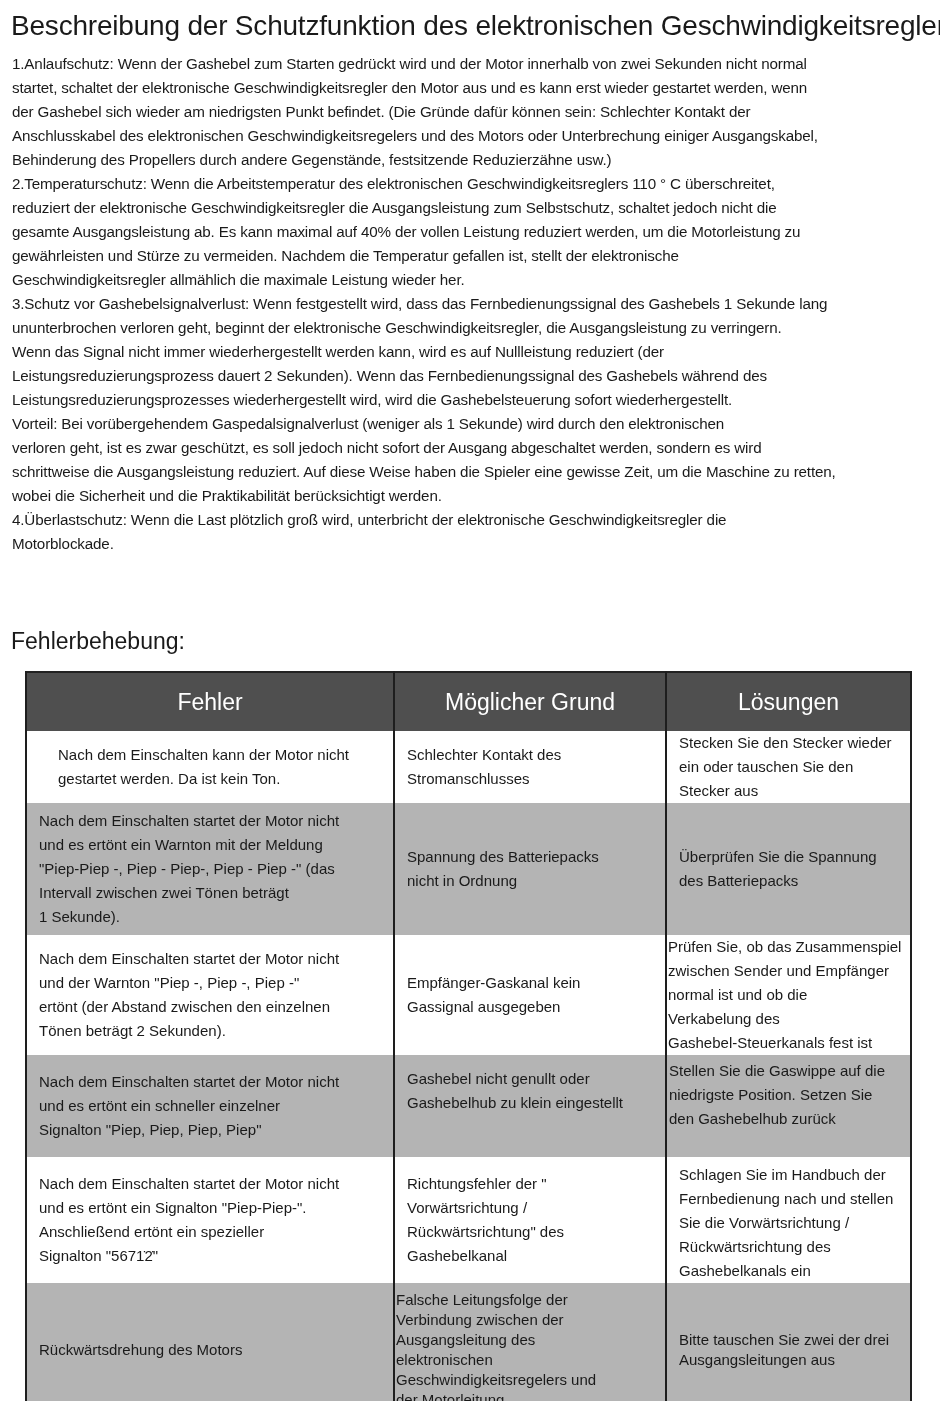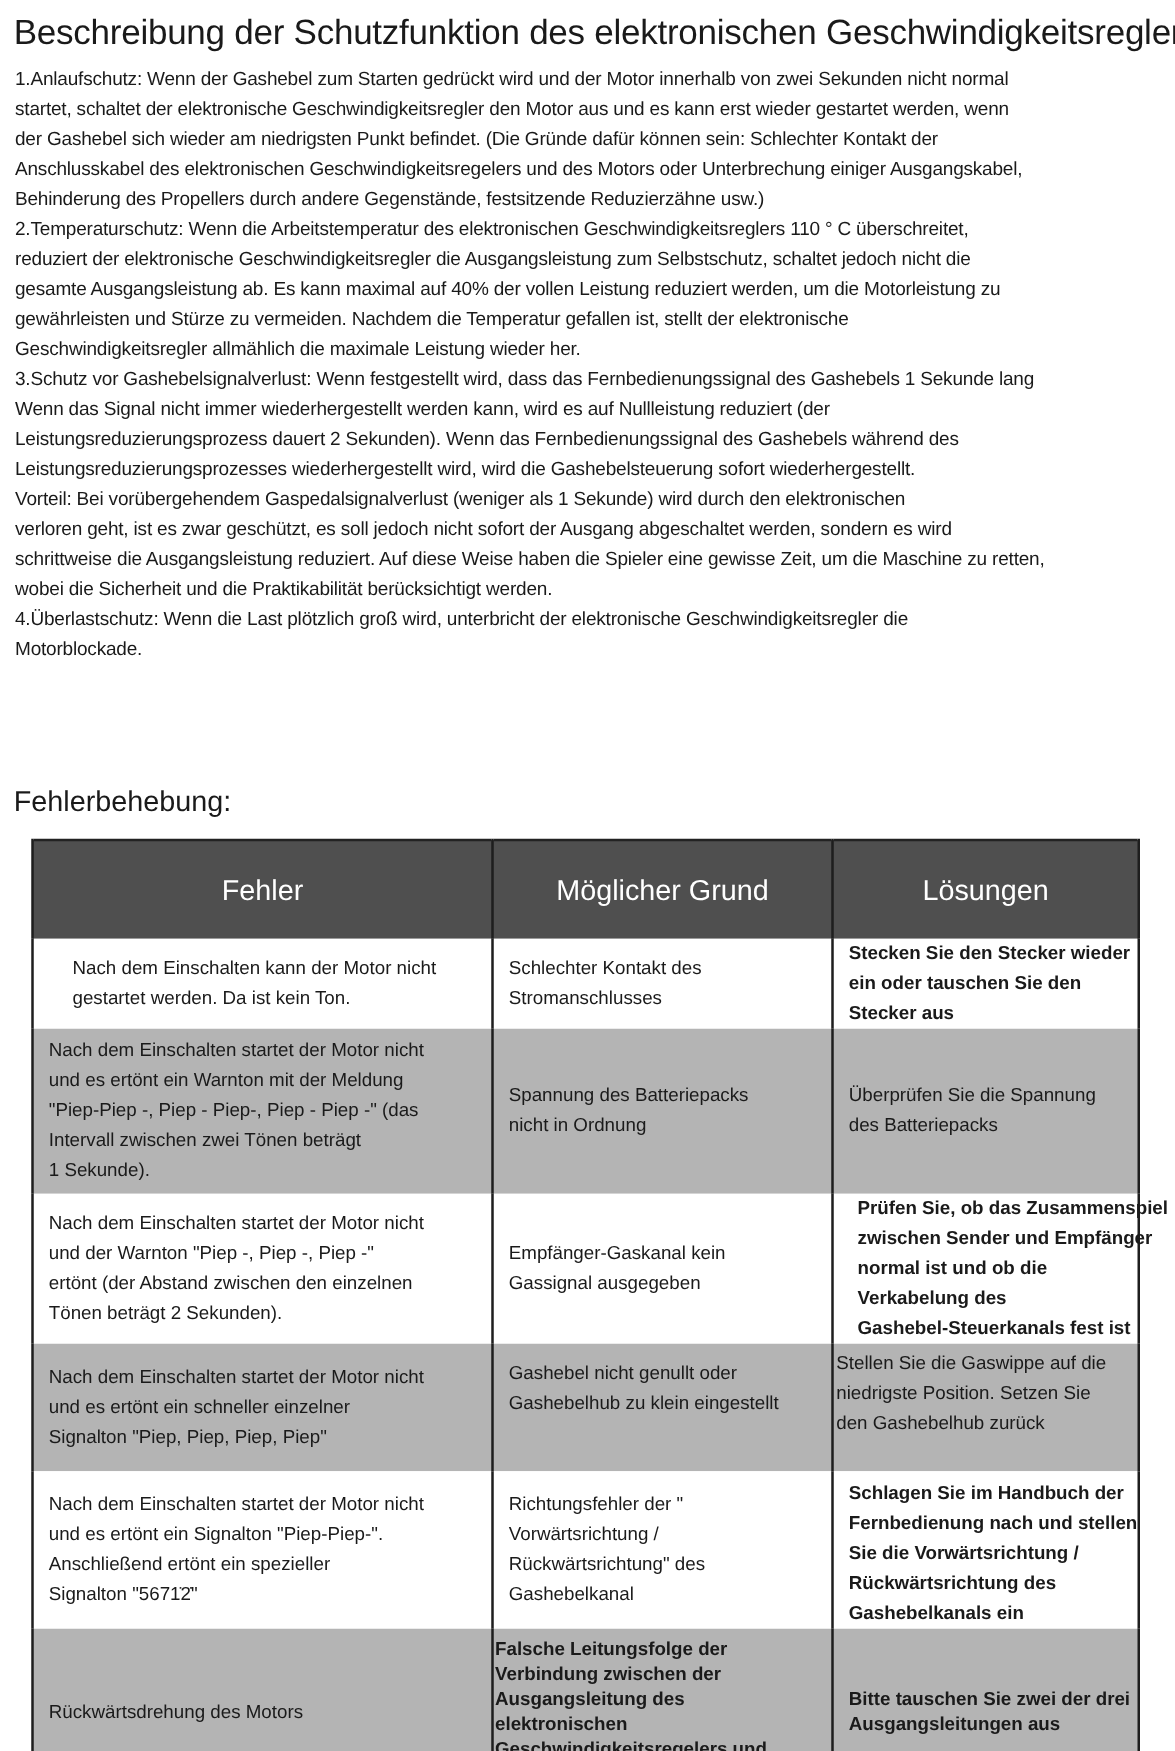--- a/index.html
+++ b/index.html
@@ -19,52 +19,53 @@
       position: absolute; left: 11px; top: 628px; margin: 0;
       font-size: 23px; font-weight: normal; white-space: nowrap;
     }
     table.trouble {
       position: absolute; left: 25px; top: 671px; width: 885px;
       border-collapse: collapse; table-layout: fixed;
       border: 2px solid #222222;
     }
     table.trouble th {
       background: #4f4f4f; color: #ffffff; font-weight: normal; font-size: 23px;
-      height: 50px; padding: 14px; text-align: center;
+      height: 50px; padding: 4px; text-align: center;
       border-left: 2px solid #1e1e1e; border-right: 2px solid #1e1e1e;
     }
     table.trouble td {
       vertical-align: middle; padding: 0 4px 0 12px;
       border-left: 2px solid #1e1e1e; border-right: 2px solid #1e1e1e;
       font-size: 15px; line-height: 24px;
     }
     table.trouble tr.light td { background: #ffffff; }
     table.trouble tr.dark td { background: #b4b4b4; }
     td .ln { display: block; white-space: nowrap; }
-    td.small { font-size: 14.5px; line-height: 18px; padding-left: 4px; font-weight: bold; }
+    td.small { font-size: 14.5px; line-height: 18px; padding-left: 4px; }
     td.small .ln { white-space: nowrap; }
     td.mid { padding-left: 8px; margin-top: 16px; }
   </style>
 </head>
 <body>
 
 <h1 class="title">Beschreibung der Schutzfunktion des elektronischen Geschwindigkeitsreglers:</h1>
 
 <div class="para-block">
   <div class="para-line">1.Anlaufschutz: Wenn der Gashebel zum Starten gedrückt wird und der Motor innerhalb von zwei Sekunden nicht normal</div>
   <div class="para-line">startet, schaltet der elektronische Geschwindigkeitsregler den Motor aus und es kann erst wieder gestartet werden, wenn</div>
   <div class="para-line">der Gashebel sich wieder am niedrigsten Punkt befindet. (Die Gründe dafür können sein: Schlechter Kontakt der</div>
   <div class="para-line">Anschlusskabel des elektronischen Geschwindigkeitsregelers und des Motors oder Unterbrechung einiger Ausgangskabel,</div>
   <div class="para-line">Behinderung des Propellers durch andere Gegenstände, festsitzende Reduzierzähne usw.)</div>
   <div class="para-line">2.Temperaturschutz: Wenn die Arbeitstemperatur des elektronischen Geschwindigkeitsreglers 110 ° C überschreitet,</div>
   <div class="para-line">reduziert der elektronische Geschwindigkeitsregler die Ausgangsleistung zum Selbstschutz, schaltet jedoch nicht die</div>
   <div class="para-line">gesamte Ausgangsleistung ab. Es kann maximal auf 40% der vollen Leistung reduziert werden, um die Motorleistung zu</div>
   <div class="para-line">gewährleisten und Stürze zu vermeiden. Nachdem die Temperatur gefallen ist, stellt der elektronische</div>
   <div class="para-line">Geschwindigkeitsregler allmählich die maximale Leistung wieder her.</div>
   <div class="para-line">3.Schutz vor Gashebelsignalverlust: Wenn festgestellt wird, dass das Fernbedienungssignal des Gashebels 1 Sekunde lang</div>
+  <div class="para-line">ununterbrochen verloren geht, beginnt der elektronische Geschwindigkeitsregler, die Ausgangsleistung zu verringern.</div>
   <div class="para-line">Wenn das Signal nicht immer wiederhergestellt werden kann, wird es auf Nullleistung reduziert (der</div>
   <div class="para-line">Leistungsreduzierungsprozess dauert 2 Sekunden). Wenn das Fernbedienungssignal des Gashebels während des</div>
   <div class="para-line">Leistungsreduzierungsprozesses wiederhergestellt wird, wird die Gashebelsteuerung sofort wiederhergestellt.</div>
   <div class="para-line">Vorteil: Bei vorübergehendem Gaspedalsignalverlust (weniger als 1 Sekunde) wird durch den elektronischen</div>
   <div class="para-line">verloren geht, ist es zwar geschützt, es soll jedoch nicht sofort der Ausgang abgeschaltet werden, sondern es wird</div>
   <div class="para-line">schrittweise die Ausgangsleistung reduziert. Auf diese Weise haben die Spieler eine gewisse Zeit, um die Maschine zu retten,</div>
   <div class="para-line"> wobei die Sicherheit und die Praktikabilität berücksichtigt werden.</div>
   <div class="para-line">4.Überlastschutz: Wenn die Last plötzlich groß wird, unterbricht der elektronische Geschwindigkeitsregler die</div>
   <div class="para-line">Motorblockade.</div>
 </div>
@@ -124,21 +125,21 @@
       <td>
         <span class="ln">Nach dem Einschalten startet der Motor nicht</span>
         <span class="ln">und der Warnton "Piep -, Piep -, Piep -"</span>
         <span class="ln">ertönt (der Abstand zwischen den einzelnen</span>
         <span class="ln">Tönen beträgt 2 Sekunden).</span>
       </td>
       <td class="mid">
         <span class="ln">Empfänger-Gaskanal kein</span>
         <span class="ln">Gassignal ausgegeben</span>
       </td>
-      <td class="small" style="padding-left:19px">
+      <td class="small" style="padding-left:1px">
         <span class="ln">Prüfen Sie, ob das Zusammenspiel</span>
         <span class="ln">zwischen Sender und Empfänger</span>
         <span class="ln">normal ist und ob die</span>
         <span class="ln">Verkabelung des</span>
         <span class="ln">Gashebel-Steuerkanals fest  ist</span>
       </td>
     </tr>
 
     <tr class="dark" style="height:102px">
       <td>

